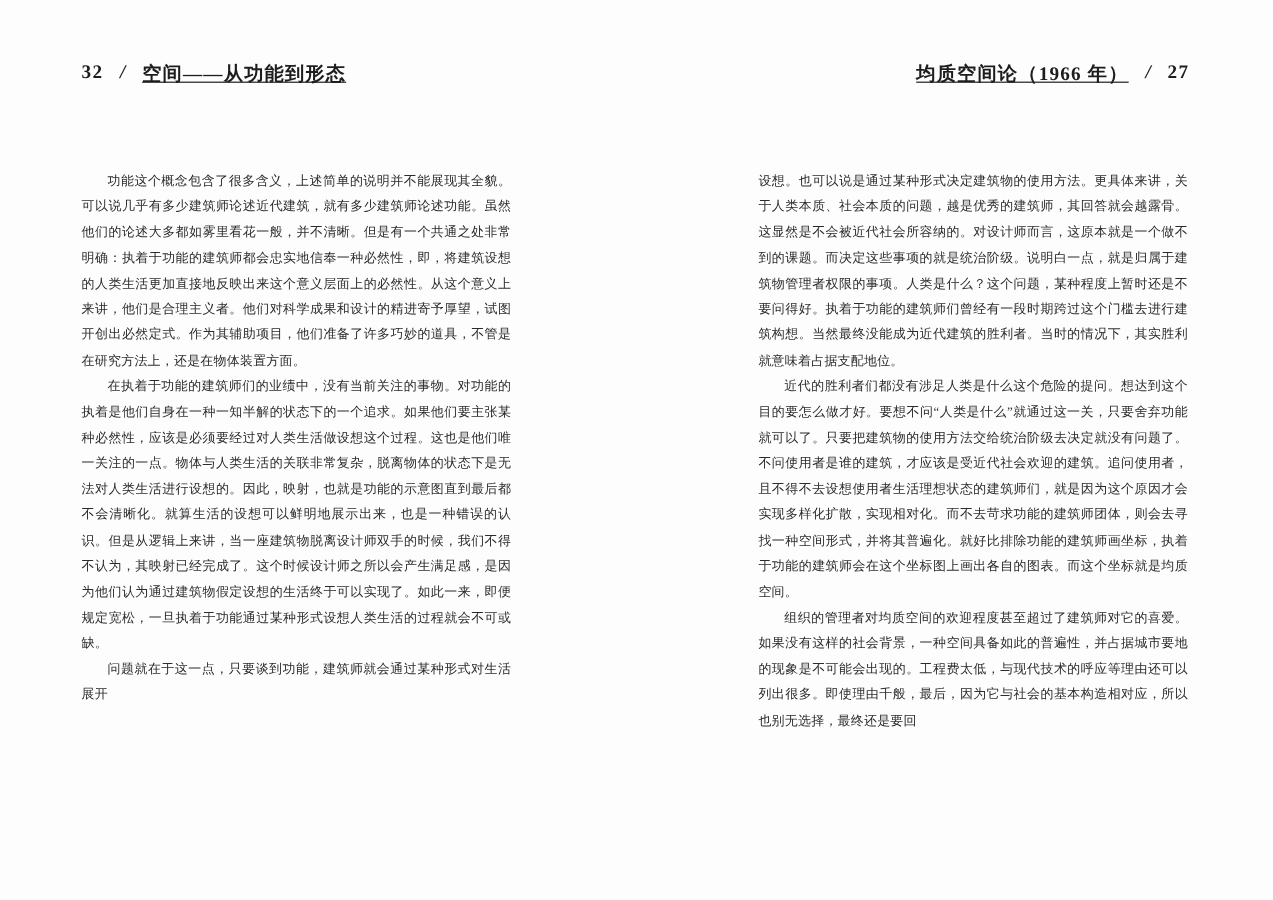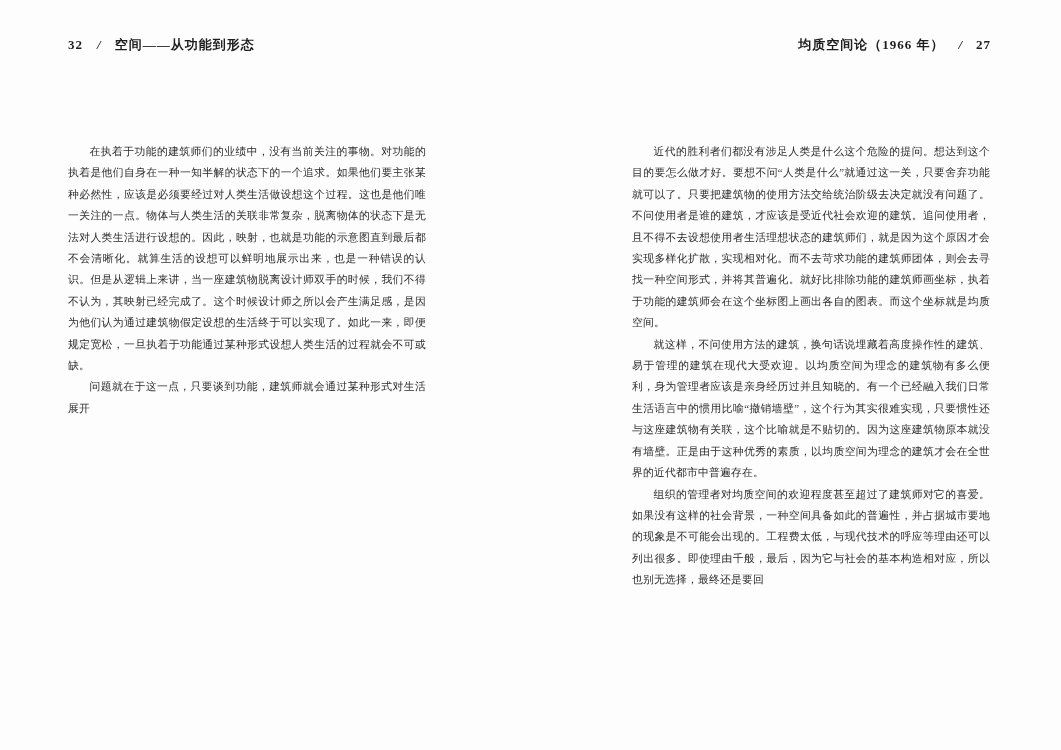--- a/index.html
+++ b/index.html
@@ -10,35 +10,35 @@
   }
   .spread {
     position: relative;
     width: 1061px;
     height: 750px;
     background: #fdfdfd;
     overflow: hidden;
   }
   .page-header {
     position: absolute;
-    top: 36px;
-    font-size: 13px;
+    top: 52px;
+    font-size: 16px;
     font-weight: bold;
     color: #1d1d1d;
     display: flex;
-    align-items: center;
+    align-items: flex-start;
     white-space: nowrap;
   }
   .page-header.left  { left: 68px; }
   .page-header.right { right: 70px; justify-content: flex-end; }
   .page-header .sep {
     margin: 0 14px;
     font-style: italic;
   }
-  .page-header .title { letter-spacing: 1px; }
+  .page-header .title { letter-spacing: 1px; text-decoration: underline; }
   .page-header .pagenum { letter-spacing: 1px; }
   .text-col {
     position: absolute;
     top: 141px;
     width: 358px;
     color: #2b2b2b;
   }
   .text-col.left  { left: 68px;  }
   .text-col.right { left: 632px; }
   .text-col p {
@@ -64,23 +64,24 @@
     <span class="title">空间——从功能到形态</span>
   </header>
 
   <header class="page-header right">
     <span class="title">均质空间论（1966 年）</span>
     <span class="sep">/</span>
     <span class="pagenum">27</span>
   </header>
 
   <main class="text-col left">
+    <p>功能这个概念包含了很多含义，上述简单的说明并不能展现其全貌。可以说几乎有多少建筑师论述近代建筑，就有多少建筑师论述功能。虽然他们的论述大多都如雾里看花一般，并不清晰。但是有一个共通之处非常明确：执着于功能的建筑师都会忠实地信奉一种必然性，即，将建筑设想的人类生活更加直接地反映出来这个意义层面上的必然性。从这个意义上来讲，他们是合理主义者。他们对科学成果和设计的精进寄予厚望，试图开创出必然定式。作为其辅助项目，他们准备了许多巧妙的道具，不管是在研究方法上，还是在物体装置方面。</p>
     <p>在执着于功能的建筑师们的业绩中，没有当前关注的事物。对功能的执着是他们自身在一种一知半解的状态下的一个追求。如果他们要主张某种必然性，应该是必须要经过对人类生活做设想这个过程。这也是他们唯一关注的一点。物体与人类生活的关联非常复杂，脱离物体的状态下是无法对人类生活进行设想的。因此，映射，也就是功能的示意图直到最后都不会清晰化。就算生活的设想可以鲜明地展示出来，也是一种错误的认识。但是从逻辑上来讲，当一座建筑物脱离设计师双手的时候，我们不得不认为，其映射已经完成了。这个时候设计师之所以会产生满足感，是因为他们认为通过建筑物假定设想的生活终于可以实现了。如此一来，即便规定宽松，一旦执着于功能通过某种形式设想人类生活的过程就会不可或缺。</p>
     <p>问题就在于这一点，只要谈到功能，建筑师就会通过某种形式对生活展开</p>
   </main>
 
   <main class="text-col right">
+    <p class="no-indent">设想。也可以说是通过某种形式决定建筑物的使用方法。更具体来讲，关于人类本质、社会本质的问题，越是优秀的建筑师，其回答就会越露骨。这显然是不会被近代社会所容纳的。对设计师而言，这原本就是一个做不到的课题。而决定这些事项的就是统治阶级。说明白一点，就是归属于建筑物管理者权限的事项。人类是什么？这个问题，某种程度上暂时还是不要问得好。执着于功能的建筑师们曾经有一段时期跨过这个门槛去进行建筑构想。当然最终没能成为近代建筑的胜利者。当时的情况下，其实胜利就意味着占据支配地位。</p>
     <p>近代的胜利者们都没有涉足人类是什么这个危险的提问。想达到这个目的要怎么做才好。要想不问“人类是什么”就通过这一关，只要舍弃功能就可以了。只要把建筑物的使用方法交给统治阶级去决定就没有问题了。不问使用者是谁的建筑，才应该是受近代社会欢迎的建筑。追问使用者，且不得不去设想使用者生活理想状态的建筑师们，就是因为这个原因才会实现多样化扩散，实现相对化。而不去苛求功能的建筑师团体，则会去寻找一种空间形式，并将其普遍化。就好比排除功能的建筑师画坐标，执着于功能的建筑师会在这个坐标图上画出各自的图表。而这个坐标就是均质空间。</p>
-    <p>就这样，不问使用方法的建筑，换句话说埋藏着高度操作性的建筑、易于管理的建筑在现代大受欢迎。以均质空间为理念的建筑物有多么便利，身为管理者应该是亲身经历过并且知晓的。有一个已经融入我们日常生活语言中的惯用比喻“撤销墙壁”，这个行为其实很难实现，只要惯性还与这座建筑物有关联，这个比喻就是不贴切的。因为这座建筑物原本就没有墙壁。正是由于这种优秀的素质，以均质空间为理念的建筑才会在全世界的近代都市中普遍存在。</p>
     <p>组织的管理者对均质空间的欢迎程度甚至超过了建筑师对它的喜爱。如果没有这样的社会背景，一种空间具备如此的普遍性，并占据城市要地的现象是不可能会出现的。工程费太低，与现代技术的呼应等理由还可以列出很多。即使理由千般，最后，因为它与社会的基本构造相对应，所以也别无选择，最终还是要回</p>
   </main>
 
 </div>
 
 </body></html>

